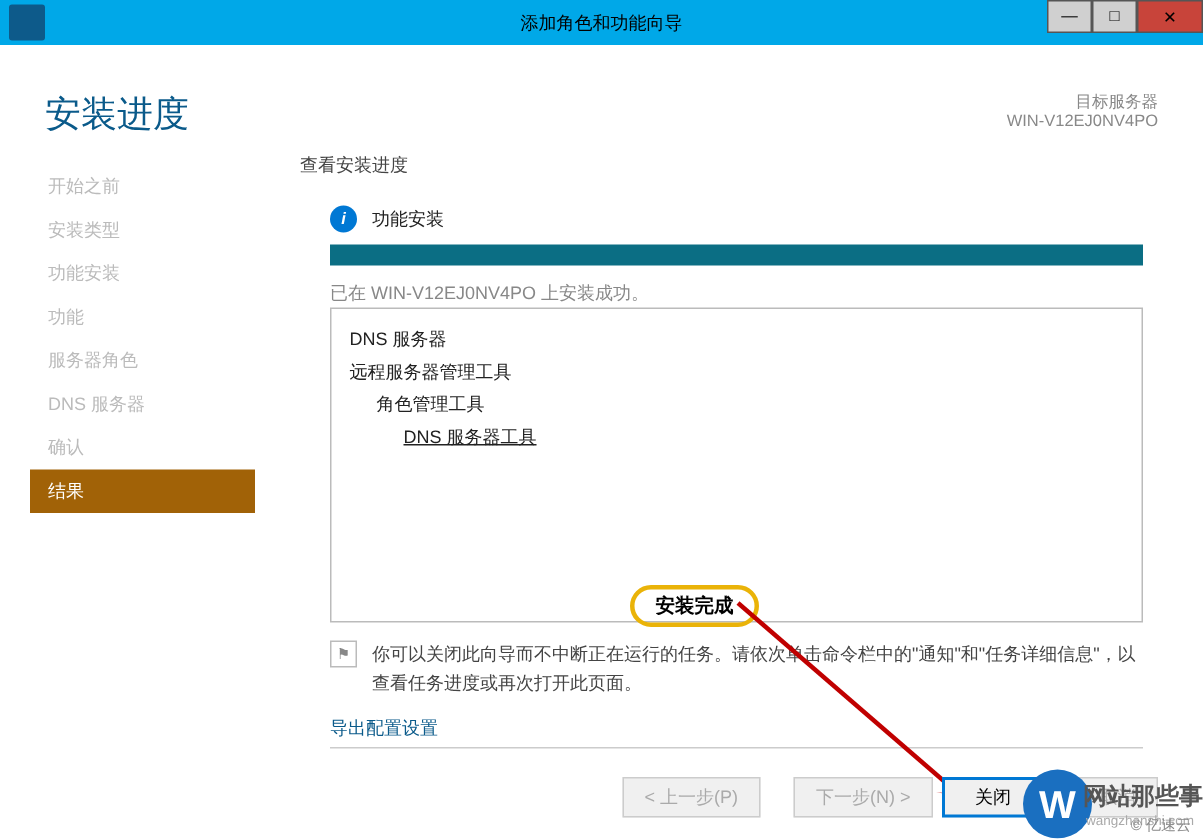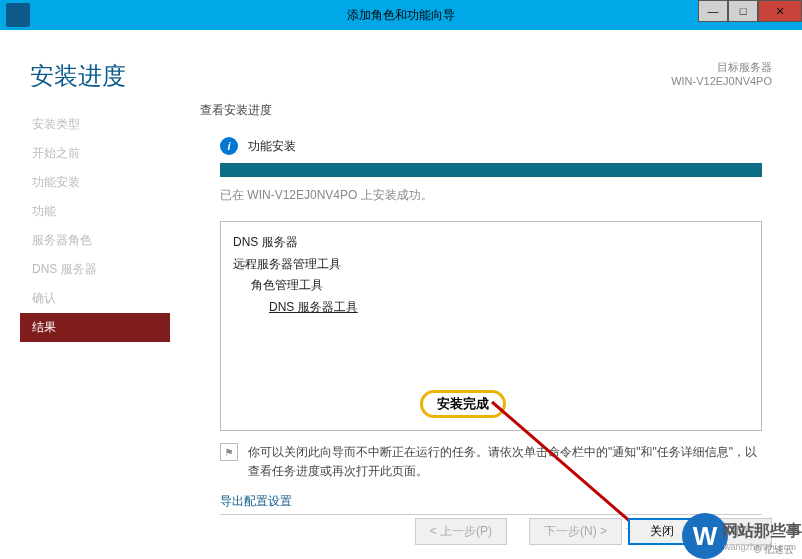--- a/index.html
+++ b/index.html
@@ -14,29 +14,29 @@
 .win-btn.max { background: #d0d0d0; }
 .win-btn.close { background: #c8443a; color: #000; width: 44px; }
 
 .header { display: flex; justify-content: space-between; align-items: flex-start; padding: 30px 30px 10px 30px; }
 .header-title { font-size: 24px; color: #0a5a8a; font-weight: normal; }
 .header-right { text-align: right; font-size: 11px; color: #888; }
 
 .body { display: flex; padding: 0 20px; }
 .sidebar { width: 150px; padding-top: 8px; }
 .sidebar-item { font-size: 12px; padding: 6px 12px; color: #bbb; cursor: default; }
-.sidebar-item.active { background: #7f1d1d; color: #fff; }
+.sidebar-item.active { background: #a16207; color: #fff; }
 
 .main { flex: 1; padding-left: 30px; }
 .section-title { font-size: 12px; color: #444; margin-bottom: 18px; }
 .status-row { display: flex; align-items: center; margin-bottom: 8px; margin-left: 20px; }
 .info-icon { width: 18px; height: 18px; border-radius: 50%; background: #0078d4; color: #fff; display: flex; align-items: center; justify-content: center; font-size: 11px; font-style: italic; font-weight: bold; margin-right: 10px; }
 .status-text { font-size: 12px; color: #222; }
 .progress-bar { height: 14px; background: #0b6e84; margin: 6px 20px 10px 20px; }
-.success-text { font-size: 12px; color: #888; margin: 0 0 17px 20px; }
+.success-text { font-size: 12px; color: #888; margin: 0 0 1px 20px; }
 
 .result-box { border: 1px solid #bbb; margin: 0 20px; padding: 10px 12px; height: 210px; font-size: 12px; line-height: 1.8; color: #222; position: relative; }
 .result-box .indent1 { margin-left: 18px; }
 .result-box .indent2 { margin-left: 36px; text-decoration: underline; }
 
 .annotation { position: absolute; left: 420px; top: 390px; border: 3px solid #eab308; border-radius: 18px; padding: 2px 14px; font-size: 13px; font-weight: bold; color: #000; background: transparent; pointer-events: none; }
 .arrow-line { position: absolute; pointer-events: none; }
 
 .note-row { display: flex; align-items: flex-start; margin: 12px 20px 6px 20px; }
 .flag-icon { width: 18px; height: 18px; border: 1px solid #bbb; margin-right: 10px; display: flex; align-items: center; justify-content: center; font-size: 10px; color: #888; flex-shrink: 0; }
@@ -71,22 +71,22 @@
 <div class="header">
   <div class="header-title">安装进度</div>
   <div class="header-right">
     <div>目标服务器</div>
     <div>WIN-V12EJ0NV4PO</div>
   </div>
 </div>
 
 <div class="body">
   <div class="sidebar">
+    <div class="sidebar-item">开始之前</div>
     <div class="sidebar-item">安装类型</div>
-    <div class="sidebar-item">开始之前</div>
     <div class="sidebar-item">功能安装</div>
     <div class="sidebar-item">功能</div>
     <div class="sidebar-item">服务器角色</div>
     <div class="sidebar-item">DNS 服务器</div>
     <div class="sidebar-item">确认</div>
     <div class="sidebar-item active">结果</div>
   </div>
 
   <div class="main">
     <div class="section-title">查看安装进度</div>

